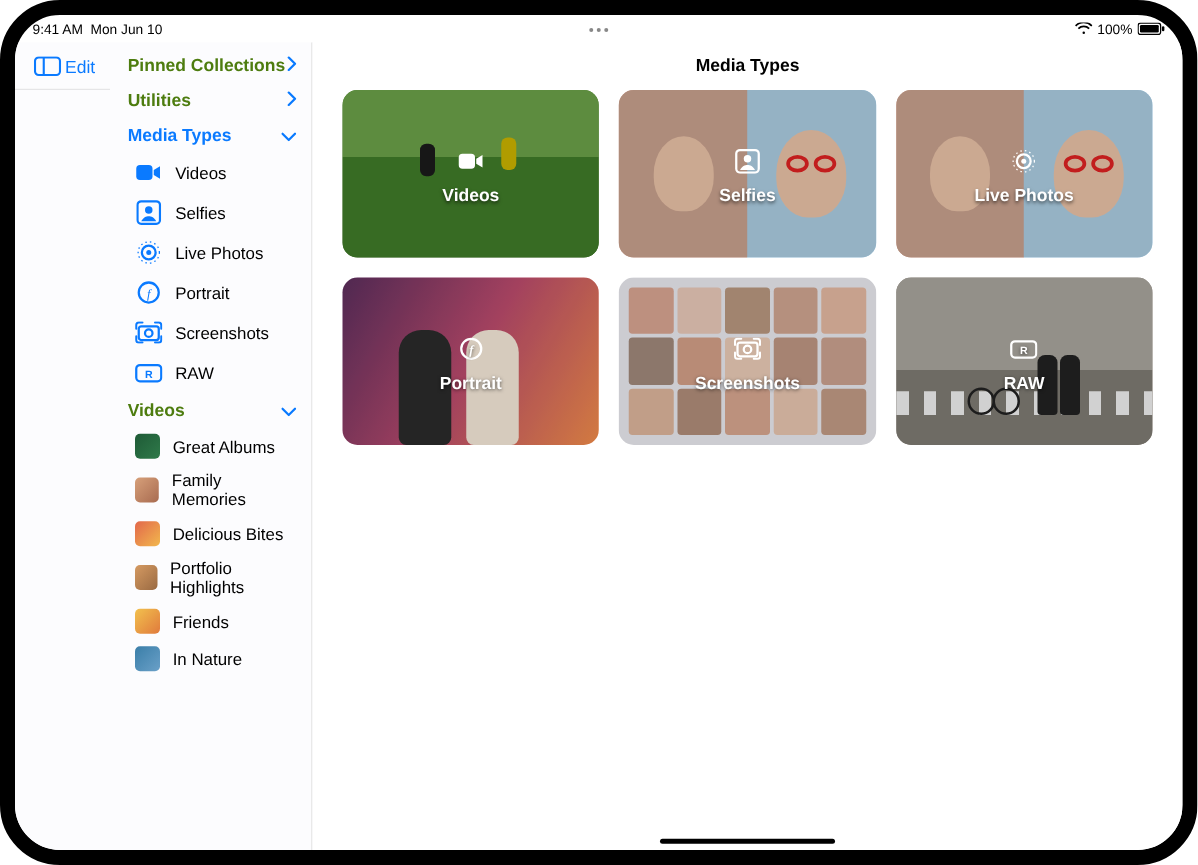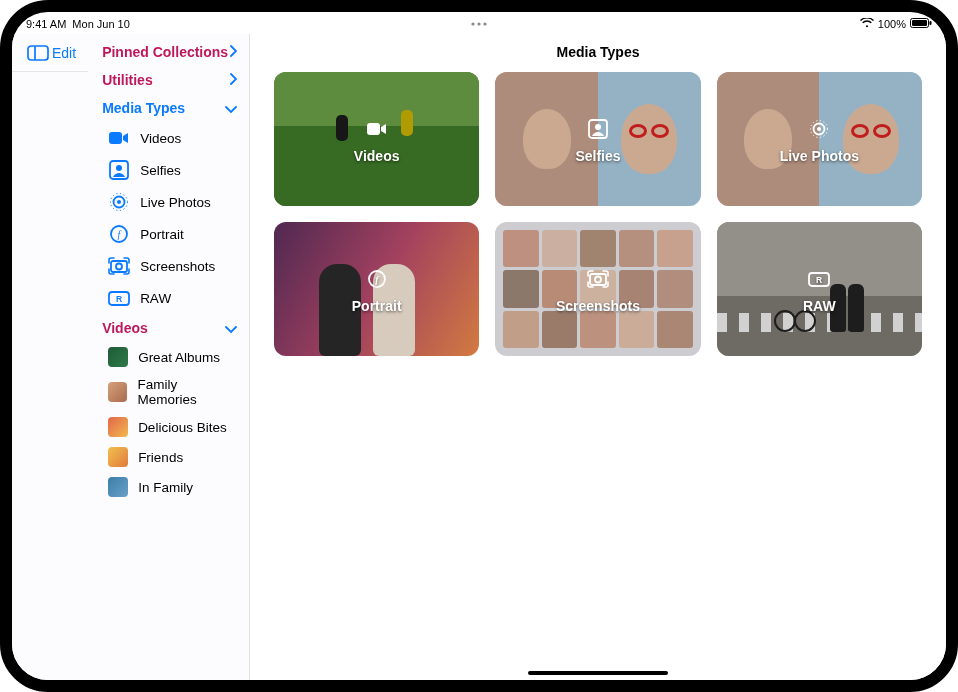--- a/index.html
+++ b/index.html
@@ -67,21 +67,21 @@
     flex:1;
     overflow-y:auto;
     padding: 4px 0 12px 0;
   }
   .section-header {
     display:flex;
     align-items:center;
     padding: 6px 12px 6px 14px;
     font-size:14px;
     font-weight:600;
-    color:#be185d;
+    color:#4d7c0f;
     cursor:pointer;
   }
   .section-header.selected {
     color:#0a7aff;
   }
   .section-header .chev {
     margin-left:auto;
     color:#0a7aff;
   }
   .sb-item {
@@ -369,26 +369,30 @@
             </div>
             <div class="sb-album">
               <span class="thumb" style="background:linear-gradient(135deg,#d7a07a,#a86b50)"></span>
               <span>Family Memories</span>
             </div>
             <div class="sb-album">
               <span class="thumb" style="background:linear-gradient(135deg,#e2674b,#f2b84d)"></span>
               <span>Delicious Bites</span>
             </div>
             <div class="sb-album">
+              <span class="thumb" style="background:linear-gradient(135deg,#d59a62,#9a6a42)"></span>
+              <span>Portfolio Highlights</span>
+            </div>
+            <div class="sb-album">
               <span class="thumb" style="background:linear-gradient(135deg,#f2c14e,#e07a3c)"></span>
               <span>Friends</span>
             </div>
             <div class="sb-album">
               <span class="thumb" style="background:linear-gradient(135deg,#3a7ea8,#6aa0c8)"></span>
-              <span>In Family</span>
+              <span>In Nature</span>
             </div>
           </div>
 
       </div>
     </aside>
 
     <main class="main">
       <div class="main-title">Media Types</div>
       <div class="grid" id="tile-grid">
           <div class="tile bg-videos">

